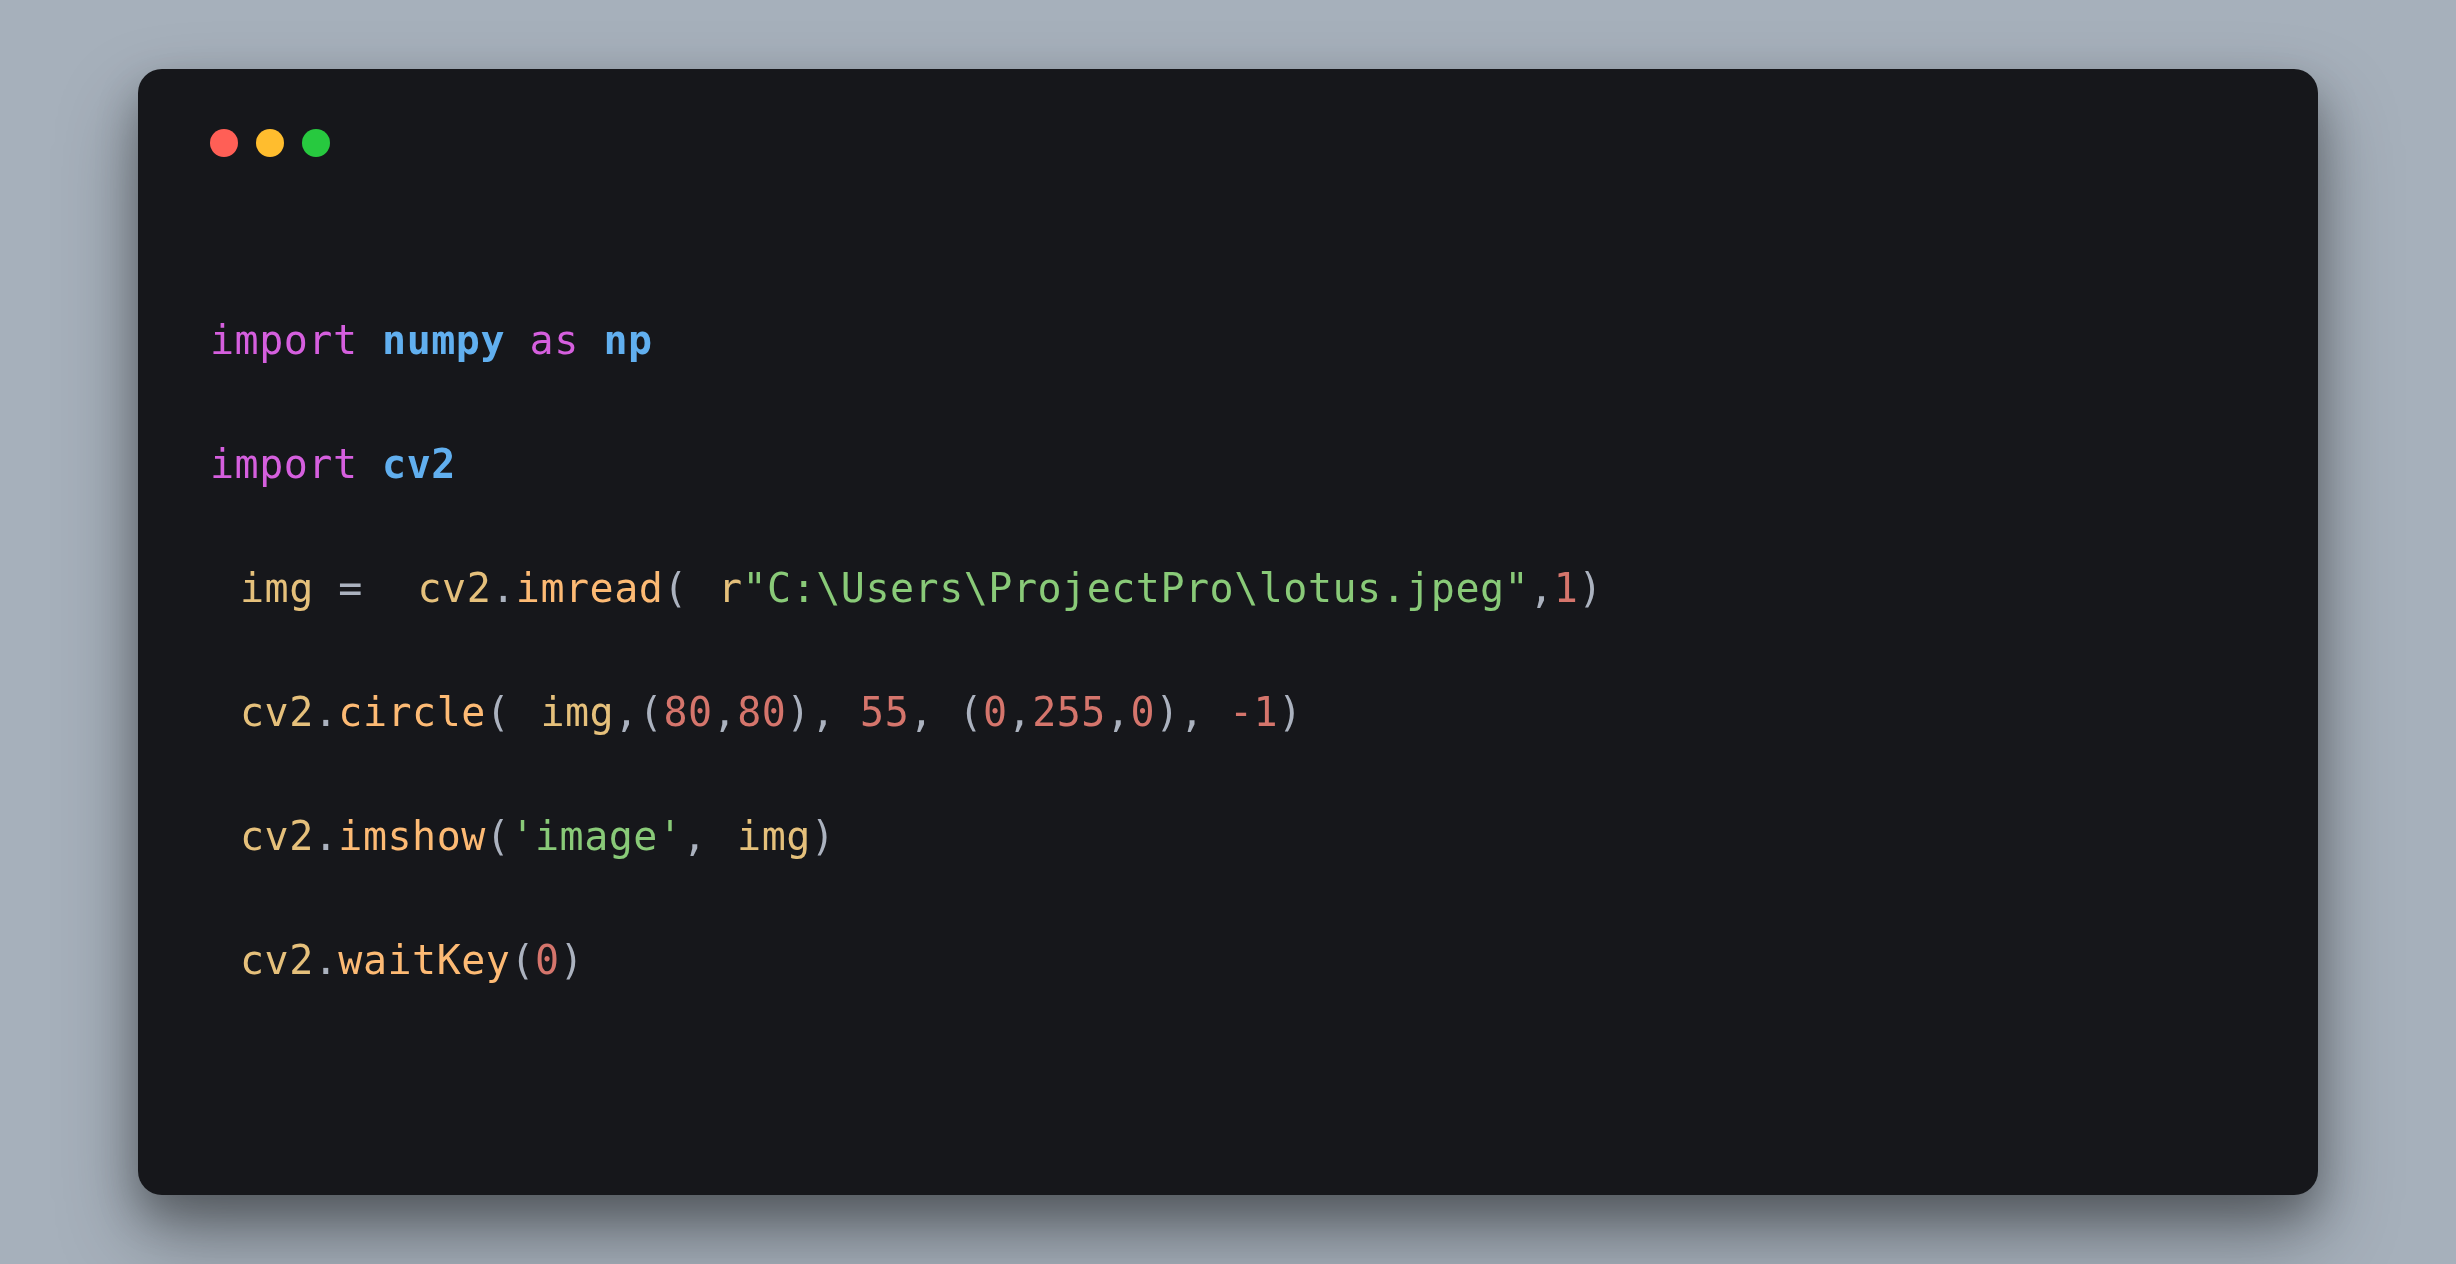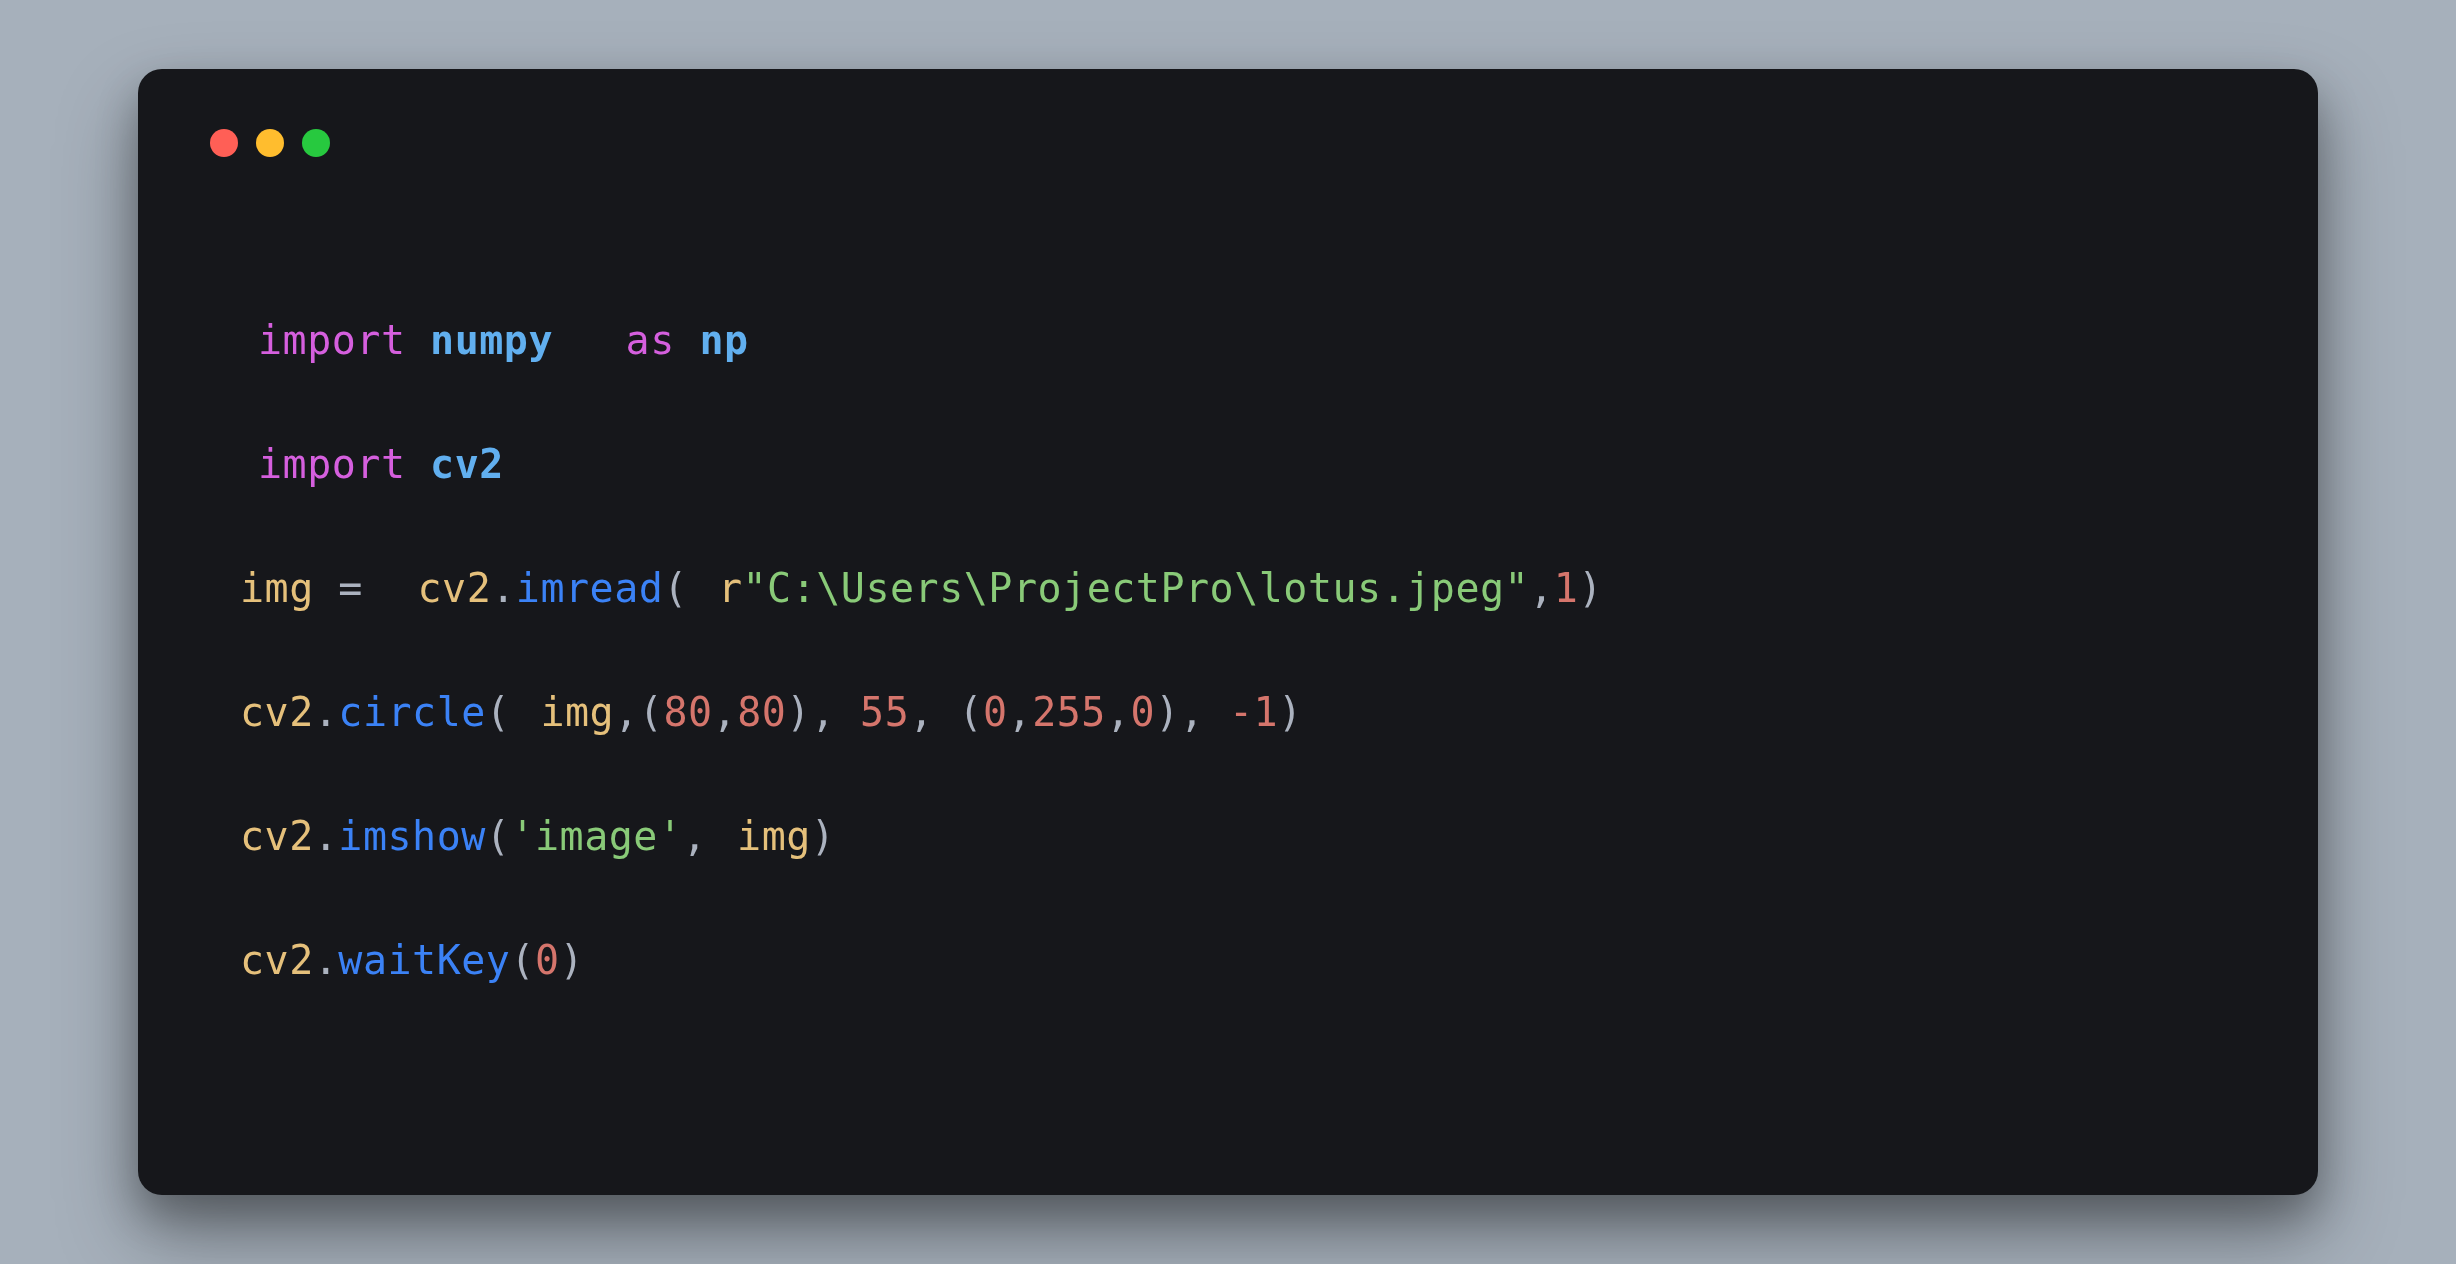--- a/index.html
+++ b/index.html
@@ -36,26 +36,26 @@
     .light.red { background: #ff5f56; }
     .light.yellow { background: #ffbd2e; }
     .light.green { background: #27c93f; }
     .code {
       font-size: 40px;
       line-height: 1.55;
       font-weight: 500;
       white-space: pre;
       letter-spacing: 0.5px;
     }
-    .tok-keyword { color: #d55fde; margin-left: 48px; }
+    .tok-keyword { color: #d55fde; }
     .tok-module { color: #61afef; font-weight: bold; }
     .tok-var { color: #e5c07b; margin-left: 30px; }
     .tok-op { color: #abb2bf; }
     .tok-punct { color: #abb2bf; }
-    .tok-func { color: #3b82f6; }
+    .tok-func { color: #fdba74; }
     .tok-string { color: #89ca78; }
     .tok-num { color: #d5756c; }
     .tok-text { color: #abb2bf; }
   </style>
 </head>
 <body>
 
 <div class="window">
   <div class="traffic-lights">
     <div class="light red"></div>

